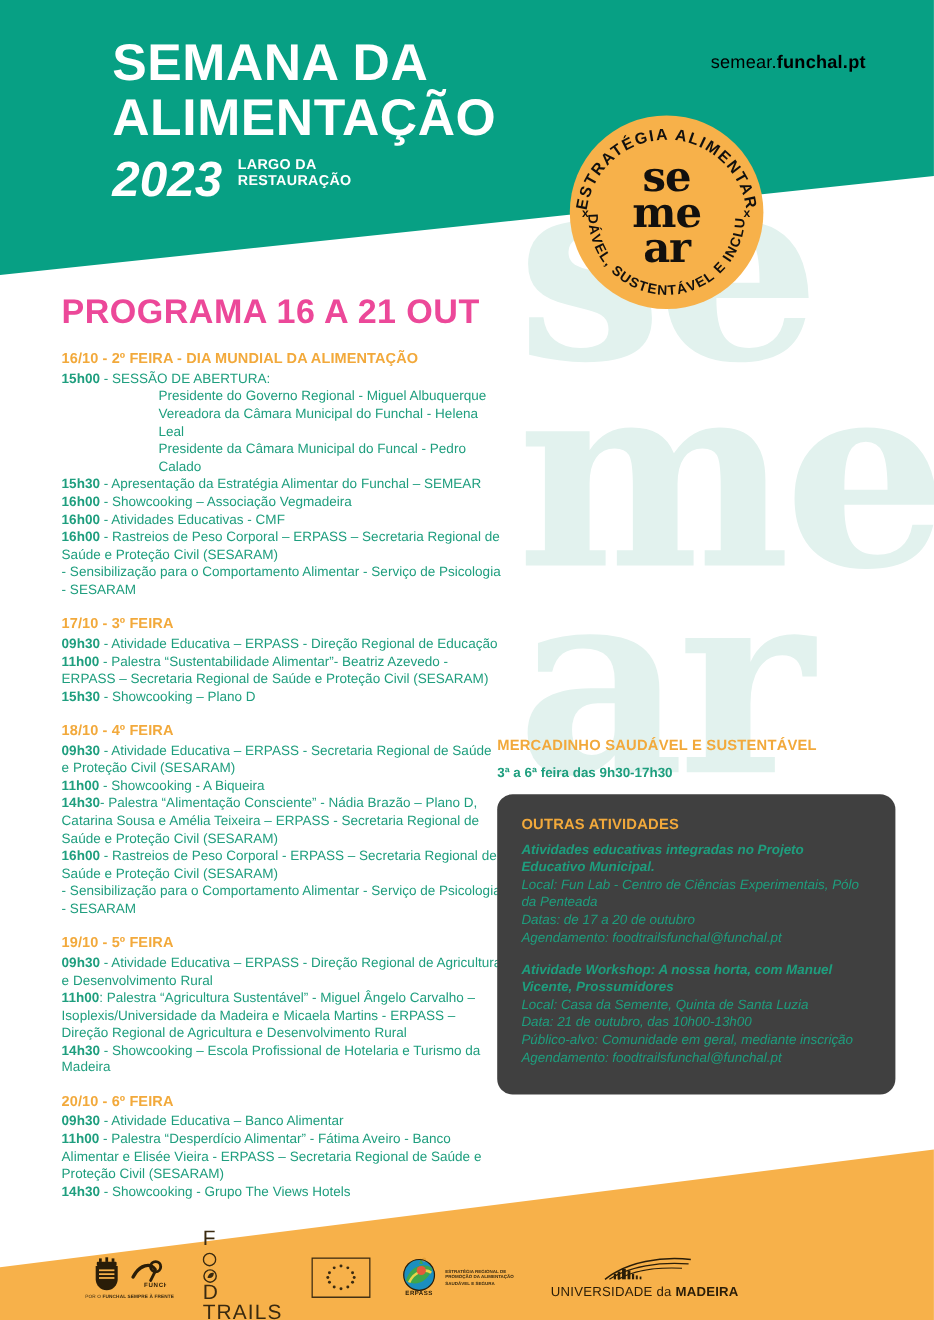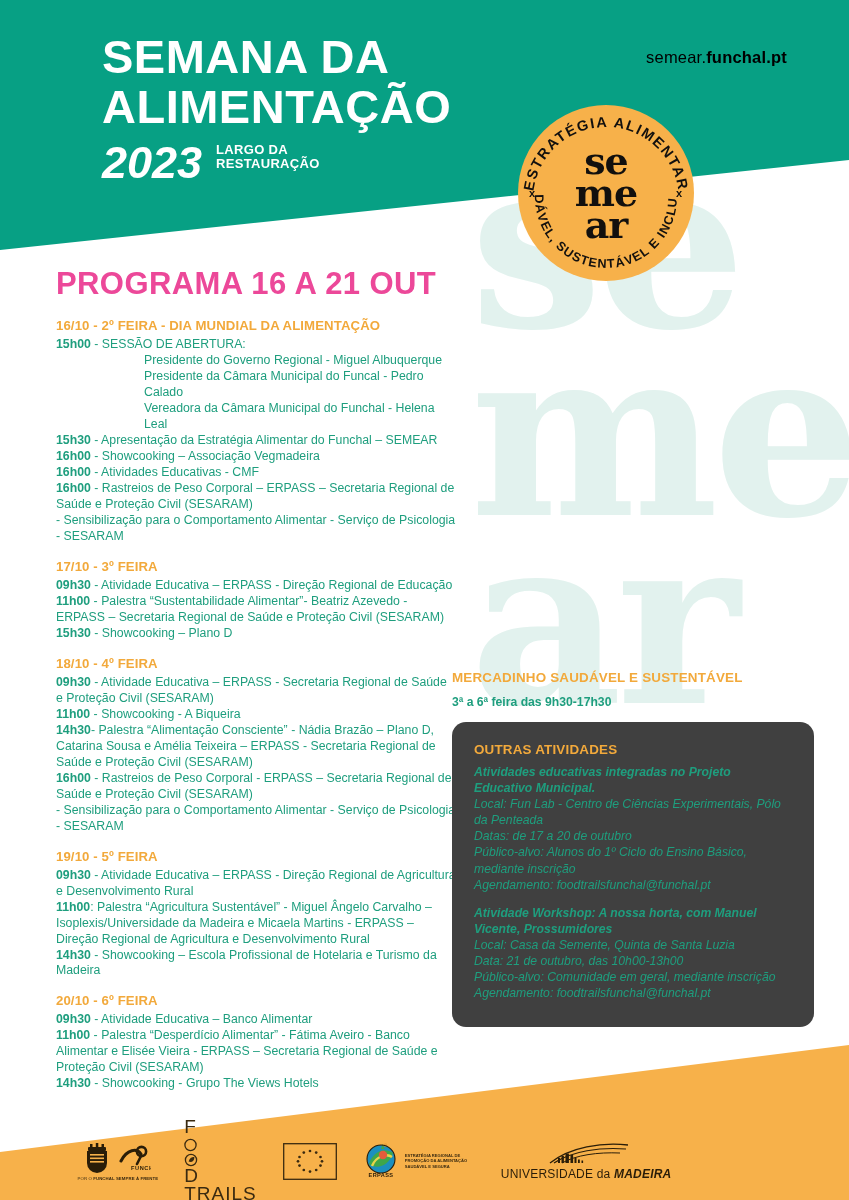--- a/index.html
+++ b/index.html
@@ -119,21 +119,21 @@
   .logo{display:flex;align-items:center;justify-content:center;}
   .logo svg{display:block;}
   .logo-cmf{flex-direction:column;gap:2px;}
   .cmf-row{display:flex;align-items:center;gap:9px;}
   .cmf-tag{font-size:4.3px;font-weight:700;color:#3a2a10;letter-spacing:0.1px;white-space:nowrap;}
   .cmf-tag .thin{font-weight:400;}
   .foodtrails{font-family:"Liberation Sans", sans-serif;color:#3a2a10;}
   .ft-line{font-size:19px;font-weight:400;letter-spacing:1px;line-height:0.98;}
   .erpass-tag{font-size:4.1px;font-weight:700;color:#3a2a10;line-height:1.35;max-width:70px;}
   .uma-word{font-size:12px;color:#2a1d08;letter-spacing:0.2px;white-space:nowrap;}
-  .uma-word b{font-weight:700;font-style:italic;}
+  .uma-word b{font-weight:700;}
 </style>
 </head>
 <body>
 
 <div class="poster">
 
   <svg class="bg-svg" viewBox="0 0 849 1200" preserveAspectRatio="none">
     <rect x="0" y="0" width="849" height="1200" fill="#FFFFFF"></rect>
     <polygon points="0,0 849,0 849,160 0,250" fill="#07A084"></polygon>
     <polygon points="0,1152 849,1045 849,1200 0,1200" fill="#F7B14A"></polygon>
@@ -182,22 +182,22 @@
       <div>ar</div>
     </div>
   </div>
 
   <div class="program">
     <div class="program-head">PROGRAMA 16 A 21 OUT</div>
     <div id="program-days">
         <div class="day-head">16/10 - 2º FEIRA - DIA MUNDIAL DA ALIMENTAÇÃO</div>
         <div class="item"><b>15h00</b><span> - SESSÃO DE ABERTURA:</span></div>
         <div class="item indent"><span>Presidente do Governo Regional - Miguel Albuquerque</span></div>
+        <div class="item indent"><span>Vereadora da Câmara Municipal do Funchal - Helena Leal</span></div>
         <div class="item indent"><span>Presidente da Câmara Municipal do Funcal - Pedro Calado</span></div>
-        <div class="item indent"><span>Vereadora da Câmara Municipal do Funchal - Helena Leal</span></div>
         <div class="item"><b>15h30</b><span> - Apresentação da Estratégia Alimentar do Funchal – SEMEAR</span></div>
         <div class="item"><b>16h00</b><span> - Showcooking – Associação Vegmadeira</span></div>
         <div class="item"><b>16h00</b><span> - Atividades Educativas - CMF</span></div>
         <div class="item"><b>16h00</b><span> - Rastreios de Peso Corporal – ERPASS – Secretaria Regional de Saúde e Proteção Civil (SESARAM)</span></div>
         <div class="item"><span>        - Sensibilização para o Comportamento Alimentar - Serviço de Psicologia - SESARAM</span></div>
         <div class="day-head">17/10 - 3º FEIRA</div>
         <div class="item"><b>09h30</b><span> - Atividade Educativa – ERPASS - Direção Regional de Educação</span></div>
         <div class="item"><b>11h00</b><span> - Palestra “Sustentabilidade Alimentar”- Beatriz Azevedo - ERPASS – Secretaria Regional de Saúde e Proteção Civil (SESARAM)</span></div>
         <div class="item"><b>15h30</b><span> - Showcooking – Plano D</span></div>
         <div class="day-head">18/10 - 4º FEIRA</div>
@@ -220,21 +220,20 @@
   <div class="right">
     <div class="mercadinho-head">MERCADINHO SAUDÁVEL E SUSTENTÁVEL</div>
     <div class="mercadinho-sub">3ª a 6ª feira das 9h30-17h30</div>
 
     <div class="outras-box">
       <div class="outras-head">OUTRAS ATIVIDADES</div>
       <div id="outras-blocks">
           <div class="outras-line bold">Atividades educativas integradas no Projeto Educativo Municipal.</div>
           <div class="outras-line">Local: Fun Lab - Centro de Ciências Experimentais, Pólo da Penteada</div>
           <div class="outras-line">Datas: de 17 a 20 de outubro</div>
-          <div class="outras-line">Público-alvo: Alunos do 1º Ciclo do Ensino Básico, mediante inscrição</div>
           <div class="outras-line">Agendamento: foodtrailsfunchal@funchal.pt</div>
           <div class="outras-gap"></div>
           <div class="outras-line bold">Atividade Workshop: A nossa horta, com Manuel Vicente, Prossumidores</div>
           <div class="outras-line">Local: Casa da Semente, Quinta de Santa Luzia</div>
           <div class="outras-line">Data: 21 de outubro, das 10h00-13h00</div>
           <div class="outras-line">Público-alvo: Comunidade em geral, mediante inscrição</div>
           <div class="outras-line">Agendamento: foodtrailsfunchal@funchal.pt</div>
         </div>
     </div>
   </div>

